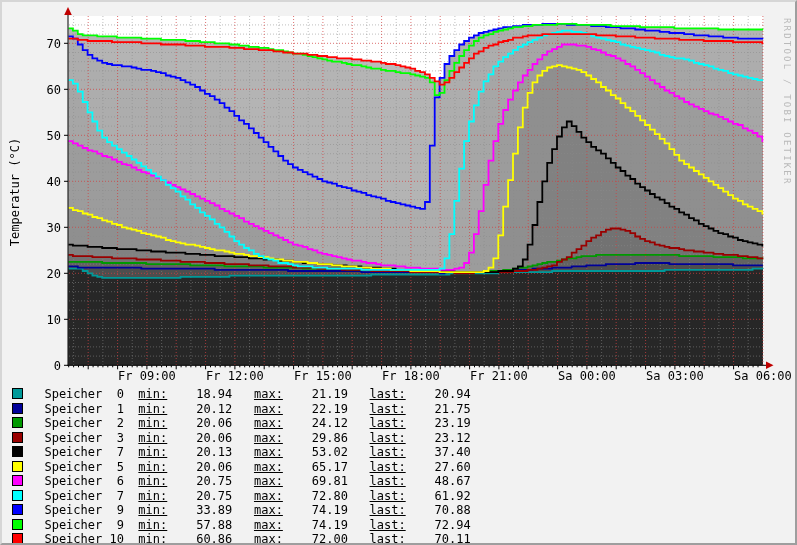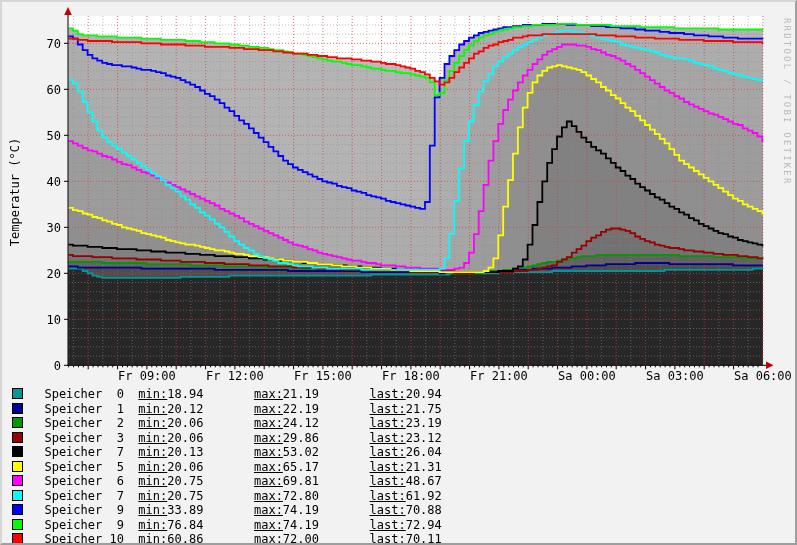--- a/index.html
+++ b/index.html
@@ -20,21 +20,21 @@
     font-size:9px; letter-spacing:2.2px; color:#b9b9b9; white-space:pre;
   }
   #legend{position:absolute; left:10px; top:385px; font-size:12px; line-height:14.55px; color:#000;}
   .lrow{white-space:pre; height:14.55px;}
   .sw{
     display:inline-block; width:9px; height:9px; border:1px solid #000;
     margin-right:7px; vertical-align:-1px;
   }
   .lname{display:inline-block; width:15ch; white-space:pre;text-align:center;}
   .lkey{display:inline-block; white-space:pre;text-decoration:underline;}
-  .lval{display:inline-block; width:9ch; white-space:pre;}
+  .lval{display:inline-block; width:9ch; text-align:right; white-space:pre;}
   .gap3{display:inline-block; width:3ch;}
 </style>
 </head>
 <body>
 
 <div id="screen">
   <div id="chart-svg-holder"><svg width="793" height="541" viewBox="0 0 793 541" xmlns="http://www.w3.org/2000/svg">
         <defs>
           <clipPath id="plot">
             <rect x="66.5" y="14" width="694.89877" height="349.3"></rect>
@@ -329,21 +329,21 @@
           <text text-anchor="middle" x="760.9" y="378">Sa 06:00</text>
         </g>
       </svg></div>
   <div class="y-title">Temperatur (°C)</div>
   <div class="watermark">RRDTOOL / TOBI OETIKER</div>
   <div id="legend">
       <div class="lrow"><span class="sw" style="background: rgb(0, 153, 153);"></span><span class="lname">Speicher  0</span><span class="lkey">min:</span><span class="lval">18.94</span><span class="gap3"></span><span class="lkey">max:</span><span class="lval">21.19</span><span class="gap3"></span><span class="lkey">last:</span><span class="lval">20.94</span></div>
       <div class="lrow"><span class="sw" style="background: rgb(0, 0, 153);"></span><span class="lname">Speicher  1</span><span class="lkey">min:</span><span class="lval">20.12</span><span class="gap3"></span><span class="lkey">max:</span><span class="lval">22.19</span><span class="gap3"></span><span class="lkey">last:</span><span class="lval">21.75</span></div>
       <div class="lrow"><span class="sw" style="background: rgb(0, 153, 0);"></span><span class="lname">Speicher  2</span><span class="lkey">min:</span><span class="lval">20.06</span><span class="gap3"></span><span class="lkey">max:</span><span class="lval">24.12</span><span class="gap3"></span><span class="lkey">last:</span><span class="lval">23.19</span></div>
       <div class="lrow"><span class="sw" style="background: rgb(153, 0, 0);"></span><span class="lname">Speicher  3</span><span class="lkey">min:</span><span class="lval">20.06</span><span class="gap3"></span><span class="lkey">max:</span><span class="lval">29.86</span><span class="gap3"></span><span class="lkey">last:</span><span class="lval">23.12</span></div>
-      <div class="lrow"><span class="sw" style="background: rgb(0, 0, 0);"></span><span class="lname">Speicher  7</span><span class="lkey">min:</span><span class="lval">20.13</span><span class="gap3"></span><span class="lkey">max:</span><span class="lval">53.02</span><span class="gap3"></span><span class="lkey">last:</span><span class="lval">26.04</span></div>
-      <div class="lrow"><span class="sw" style="background: rgb(255, 255, 0);"></span><span class="lname">Speicher  5</span><span class="lkey">min:</span><span class="lval">20.06</span><span class="gap3"></span><span class="lkey">max:</span><span class="lval">65.17</span><span class="gap3"></span><span class="lkey">last:</span><span class="lval">21.31</span></div>
+      <div class="lrow"><span class="sw" style="background: rgb(0, 0, 0);"></span><span class="lname">Speicher  7</span><span class="lkey">min:</span><span class="lval">20.13</span><span class="gap3"></span><span class="lkey">max:</span><span class="lval">53.02</span><span class="gap3"></span><span class="lkey">last:</span><span class="lval">37.40</span></div>
+      <div class="lrow"><span class="sw" style="background: rgb(255, 255, 0);"></span><span class="lname">Speicher  5</span><span class="lkey">min:</span><span class="lval">20.06</span><span class="gap3"></span><span class="lkey">max:</span><span class="lval">65.17</span><span class="gap3"></span><span class="lkey">last:</span><span class="lval">27.60</span></div>
       <div class="lrow"><span class="sw" style="background: rgb(255, 0, 255);"></span><span class="lname">Speicher  6</span><span class="lkey">min:</span><span class="lval">20.75</span><span class="gap3"></span><span class="lkey">max:</span><span class="lval">69.81</span><span class="gap3"></span><span class="lkey">last:</span><span class="lval">48.67</span></div>
       <div class="lrow"><span class="sw" style="background: rgb(0, 255, 255);"></span><span class="lname">Speicher  7</span><span class="lkey">min:</span><span class="lval">20.75</span><span class="gap3"></span><span class="lkey">max:</span><span class="lval">72.80</span><span class="gap3"></span><span class="lkey">last:</span><span class="lval">61.92</span></div>
       <div class="lrow"><span class="sw" style="background: rgb(0, 0, 255);"></span><span class="lname">Speicher  9</span><span class="lkey">min:</span><span class="lval">33.89</span><span class="gap3"></span><span class="lkey">max:</span><span class="lval">74.19</span><span class="gap3"></span><span class="lkey">last:</span><span class="lval">70.88</span></div>
-      <div class="lrow"><span class="sw" style="background: rgb(0, 255, 0);"></span><span class="lname">Speicher  9</span><span class="lkey">min:</span><span class="lval">76.84</span><span class="gap3"></span><span class="lkey">max:</span><span class="lval">74.19</span><span class="gap3"></span><span class="lkey">last:</span><span class="lval">72.94</span></div>
+      <div class="lrow"><span class="sw" style="background: rgb(0, 255, 0);"></span><span class="lname">Speicher  9</span><span class="lkey">min:</span><span class="lval">57.88</span><span class="gap3"></span><span class="lkey">max:</span><span class="lval">74.19</span><span class="gap3"></span><span class="lkey">last:</span><span class="lval">72.94</span></div>
       <div class="lrow"><span class="sw" style="background: rgb(255, 0, 0);"></span><span class="lname">Speicher 10</span><span class="lkey">min:</span><span class="lval">60.86</span><span class="gap3"></span><span class="lkey">max:</span><span class="lval">72.00</span><span class="gap3"></span><span class="lkey">last:</span><span class="lval">70.11</span></div>
     </div>
 </div>
 
 </body></html>

